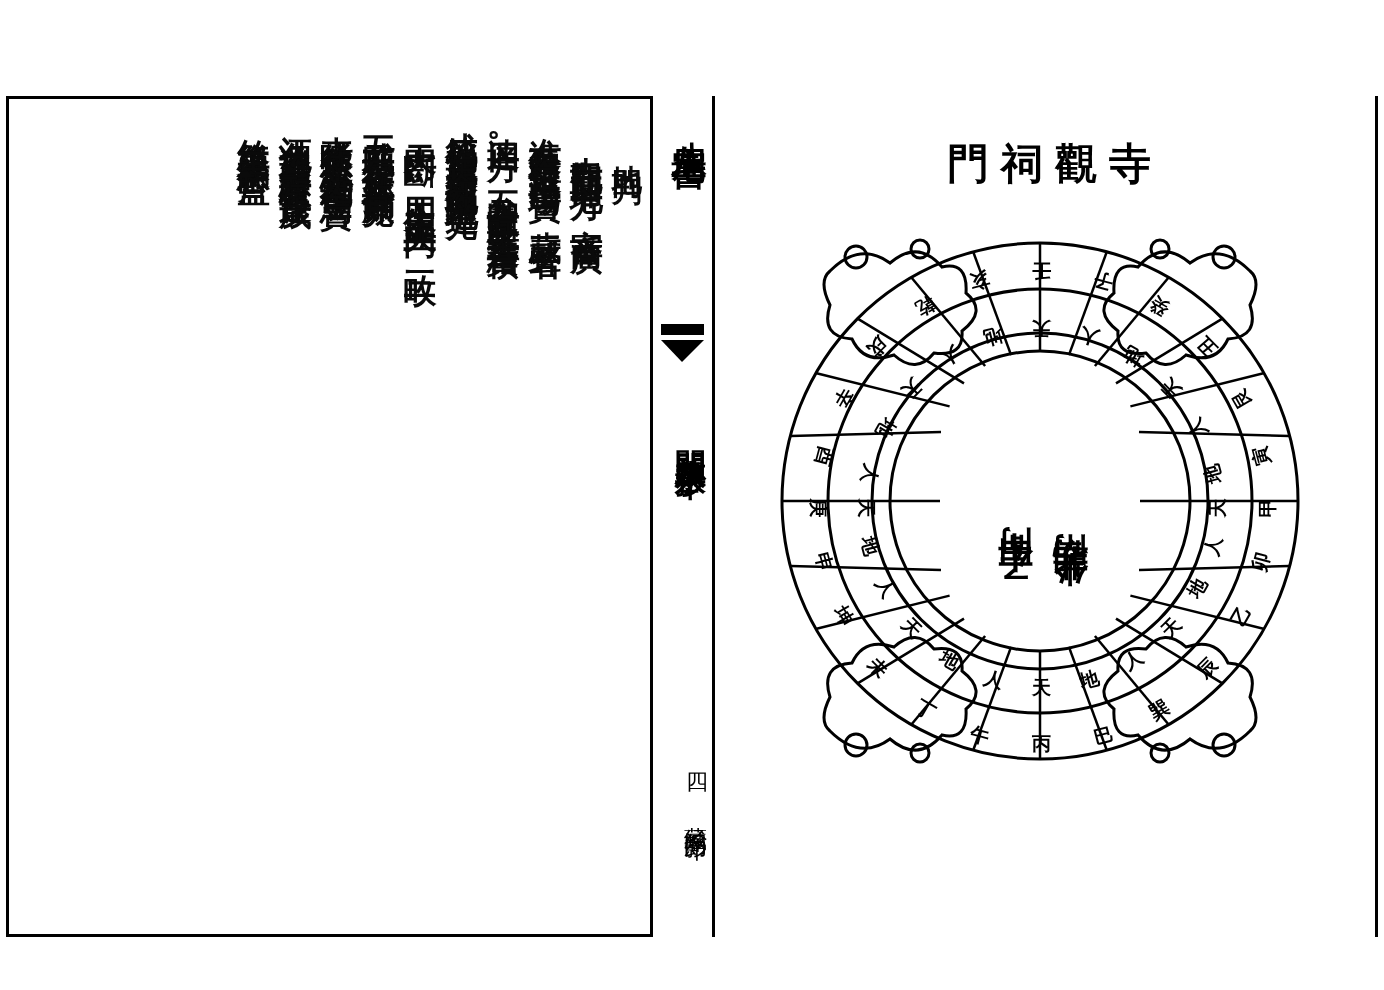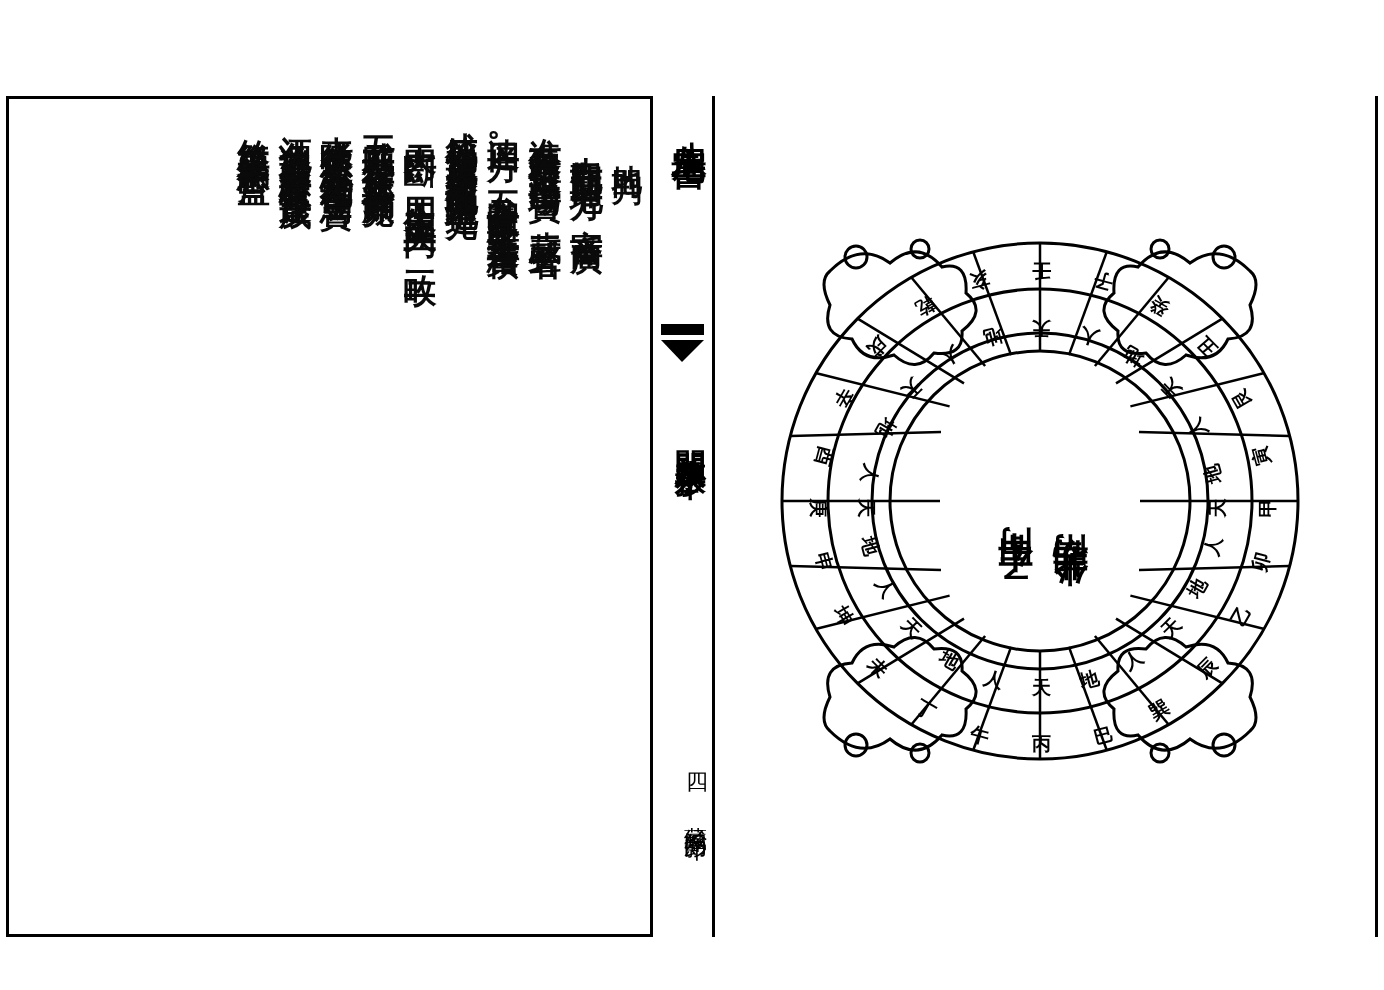--- a/index.html
+++ b/index.html
@@ -250,20 +250,21 @@
     <div class="spine-mark">
       <div class="bar"></div>
       <div class="tri"></div>
     </div>
     <div class="spine-sub">開門放水手抄本</div>
     <div class="spine-num">四</div>
     <div class="spine-source">藏经阁影印</div>
   </div>
 
   <div class="diagram-page">
+    <div class="diagram-heading">寺觀祠門</div>
 
     <div class="compass">
       <svg width="540" height="580" viewBox="0 0 540 580" xmlns="http://www.w3.org/2000/svg">
         <g fill="none" stroke="#000" stroke-width="3">
 
           <circle cx="270" cy="290" r="258"></circle>
           <circle cx="270" cy="290" r="212"></circle>
           <circle cx="270" cy="290" r="168"></circle>
           <circle cx="270" cy="290" r="150"></circle>
         </g>

